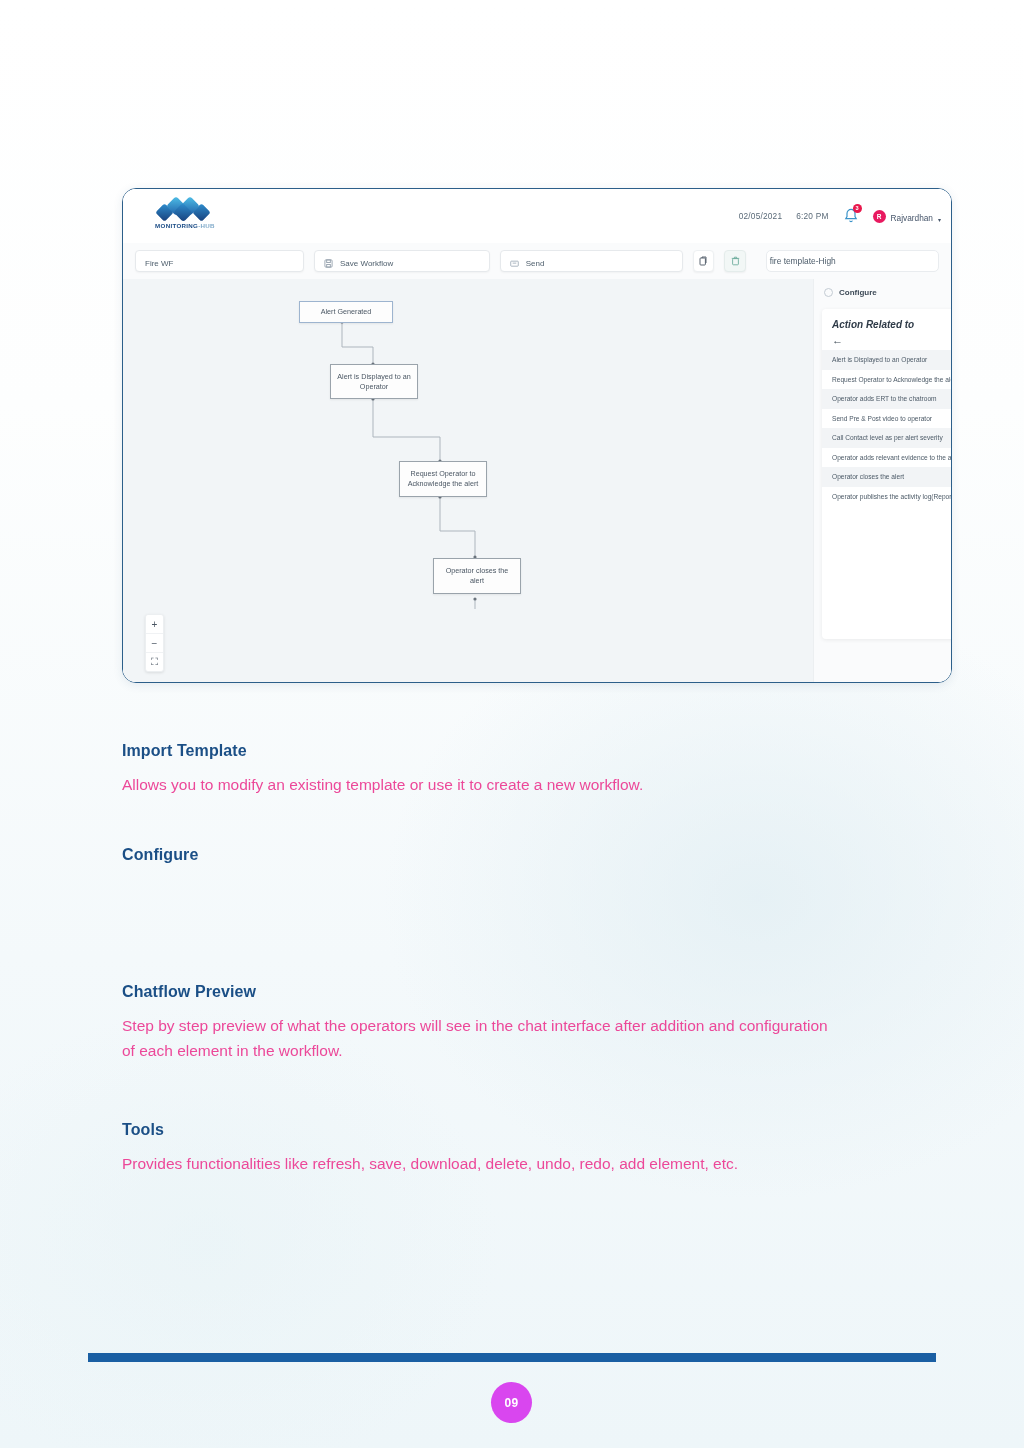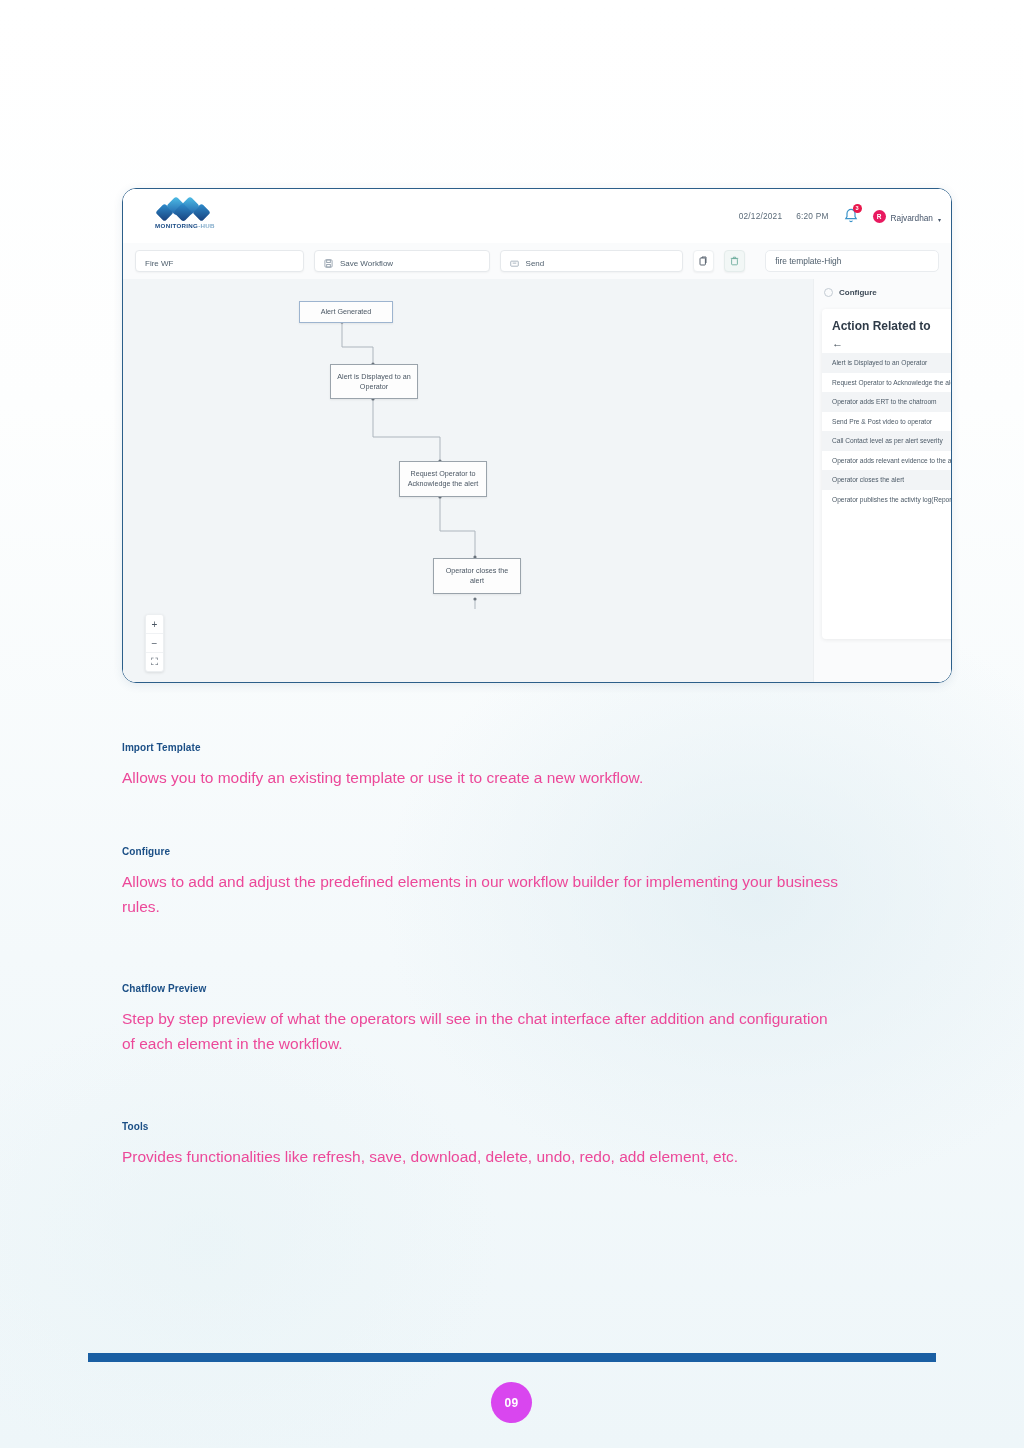--- a/index.html
+++ b/index.html
@@ -56,21 +56,21 @@
     display:flex;align-items:flex-start;gap:7px;padding:8px 9px;box-sizing:border-box;
     font-size:8px;color:#50606e;box-shadow:0 1px 2px rgba(0,0,0,.04);white-space:nowrap;}
   .tb-name{width:175px;}
   .tb-save{width:182px;}
   .tb-open{width:190px;}
   .tb-ico{width:9px;height:9px;flex:0 0 auto;color:#8b98a5;}
   .tb-btn{width:20px;height:20px;border-radius:4px;background:#ffffff;border:1px solid #edf0f2;
     display:flex;align-items:center;justify-content:center;box-shadow:0 1px 2px rgba(0,0,0,.05);}
   .tb-btn.ghost{background:#f2f7f6;border-color:#e4eceb;}
   .tb-template{height:22px;width:180px;background:#ffffff;border:1px solid #e9ecef;border-radius:5px;
-    display:flex;align-items:center;padding:0 9px;box-sizing:border-box;font-size:8.4px;color:#4d5d6b;
+    display:flex;align-items:center;padding:0 3px;box-sizing:border-box;font-size:8.4px;color:#4d5d6b;
     margin-left:10px;white-space:nowrap;}
 
   
   .canvas{position:absolute;left:0;top:90px;width:690px;height:403px;background:#f2f5f7;}
   .node{position:absolute;background:#fdfdfd;border:1px solid #9aa3ab;
     display:flex;align-items:center;justify-content:center;text-align:center;
     font-size:7.2px;color:#4a5663;line-height:1.35;padding:3px 5px;box-sizing:border-box;
     box-shadow:0 1px 2px rgba(0,0,0,.07);}
   .node.first{border-color:#9db4cf;}
 
@@ -82,29 +82,29 @@
   .zoomctl div+div{border-top:1px solid #f0f2f4;}
 
   
   .cfg-panel{position:absolute;left:690px;top:90px;width:138px;height:403px;background:#fafbfc;
     border-left:1px solid #eceff1;}
   .cfg-head{display:flex;align-items:center;gap:6px;padding:9px 0 0 10px;}
   .cfg-gear{width:9px;height:9px;border-radius:50%;border:1.4px solid #c3cbd3;box-sizing:border-box;}
   .cfg-title{font-size:8px;color:#3d4a57;font-weight:bold;}
   .cfg-card{position:absolute;left:8px;top:30px;width:148px;height:330px;background:#ffffff;
     border-radius:4px 0 0 4px;box-shadow:0 1px 4px rgba(0,0,0,.07);overflow:hidden;}
-  .cfg-sub{font-size:12px;font-weight:bold;color:#2f3b48;padding:10px 0 0 10px;}
+  .cfg-sub{font-size:10px;font-weight:bold;color:#2f3b48;padding:10px 0 0 10px;font-style:italic;}
   .cfg-back{padding:5px 0 4px 10px;font-size:11px;color:#3a4652;line-height:1;}
   .cfg-list{display:block;}
   .cfg-item{font-size:6.6px;color:#4c5a67;line-height:1.45;padding:5px 8px 5px 10px;}
   .cfg-item.alt{background:#f2f4f6;}
 
   
   .sec{position:absolute;left:122px;width:720px;}
-  .sec h3{margin:0 0 12px 0;font-size:10px;font-weight:bold;color:#1b4f86;letter-spacing:.1px;}
+  .sec h3{margin:0 0 12px 0;font-size:16px;font-weight:bold;color:#1b4f86;letter-spacing:.1px;}
   .sec p{margin:0;font-size:15.5px;color:#ec4899;line-height:1.62;font-weight:normal;}
 
   
   .foot-bar{position:absolute;left:88px;top:1353px;width:848px;height:9px;background:#1a5fa3;}
   .page-badge{position:absolute;left:491px;top:1382px;width:41px;height:41px;border-radius:50%;
     background:#d946ef;color:#ffffff;display:flex;align-items:center;justify-content:center;
     font-size:12px;font-weight:bold;letter-spacing:.4px;}
 </style>
 </head>
 <body>
@@ -197,21 +197,21 @@
             <rect x="3" y="9" width="13" height="13" rx="2.5" transform="rotate(45 9.5 15.5)" fill="url(#lg2)"></rect>
             <rect x="40" y="9" width="13" height="13" rx="2.5" transform="rotate(45 46.5 15.5)" fill="url(#lg2)"></rect>
             <rect x="14" y="2" width="14" height="14" rx="3" transform="rotate(45 21 9)" fill="url(#lg1)"></rect>
             <rect x="28" y="2" width="14" height="14" rx="3" transform="rotate(45 35 9)" fill="url(#lg1)"></rect>
             <rect x="21" y="9" width="14" height="13" rx="3" transform="rotate(45 28 15.5)" fill="url(#lg2)"></rect>
           </svg>
           <div class="logo-text"><span>MONITORING</span><span class="hub">-HUB</span></div>
         </div>
 
         <div class="hdr-right">
-          <span class="hdr-date">02/12/2021</span>
+          <span class="hdr-date">02/05/2021</span>
           <span class="hdr-time">6:20 PM</span>
           <span class="bell">
             <svg viewBox="0 0 16 18" width="16" height="18" fill="none" stroke="#3b93c9" stroke-width="1.2">
               <path d="M8 2.4a4 4 0 0 0-4 4v3.2L2.8 11.6h10.4L12 9.6V6.4a4 4 0 0 0-4-4z"></path>
               <path d="M6.6 13.6a1.5 1.5 0 0 0 2.8 0"></path>
             </svg>
             <span class="bell-badge">3</span>
           </span>
           <span class="user-chip">
             <span class="avatar">R</span>
@@ -321,21 +321,20 @@
     </div>
   </div>
 
   <div class="sec" style="top:742px;">
     <h3>Import Template</h3>
     <p>Allows you to modify an existing template or use it to create a new workflow.</p>
   </div>
 
   <div class="sec" style="top:846px;">
     <h3>Configure</h3>
-    <p>Allows to add and adjust the predefined elements in our workflow builder for implementing your business rules.</p>
   </div>
 
   <div class="sec" style="top:1121px;">
     <h3>Tools</h3>
     <p>Provides functionalities like refresh, save, download, delete, undo, redo, add element, etc.</p>
   </div>
 
   <div class="sec" style="top:983px;">
     <h3>Chatflow Preview</h3>
     <p>Step by step preview of what the operators will see in the chat interface after addition and configuration of each element in the workflow.</p>

